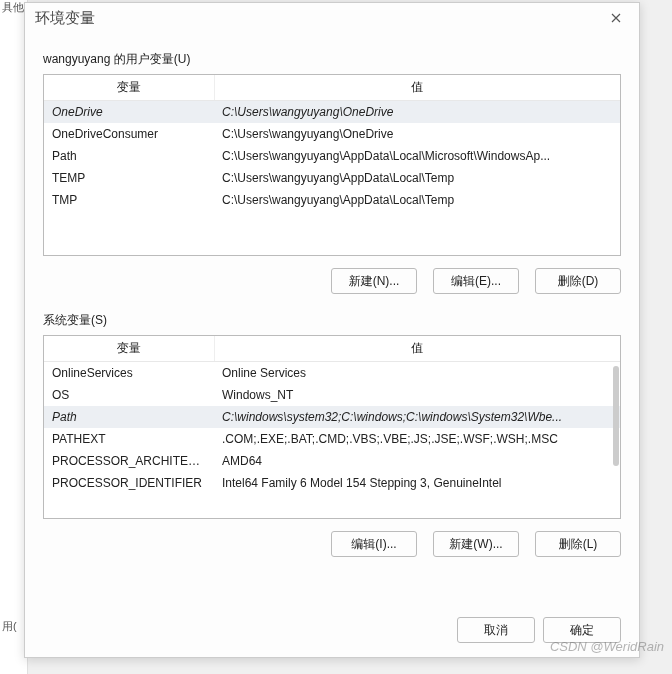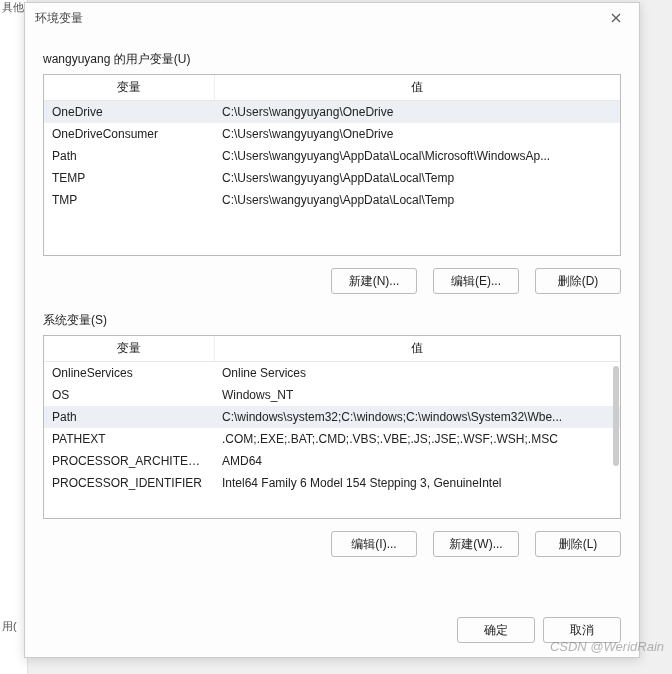--- a/index.html
+++ b/index.html
@@ -40,21 +40,21 @@
       display: flex;
       flex-direction: column;
     }
     .titlebar {
       height: 30px;
       display: flex;
       align-items: center;
       justify-content: space-between;
       padding: 0 8px 0 10px;
       color: #444;
-      font-size: 12px;
+      font-size: 15px;
     }
     .close-btn {
       width: 30px;
       height: 24px;
       display: flex;
       align-items: center;
       justify-content: center;
       color: #666;
       cursor: pointer;
     }
@@ -96,21 +96,21 @@
     th:first-child { width: 170px; border-right: 1px solid #eee; }
     td {
       padding: 3px 8px;
       font-size: 12px;
       color: #222;
       white-space: nowrap;
       overflow: hidden;
       text-overflow: ellipsis;
     }
     tr.row { height: 22px; }
-    tr.selected td { background: #eceff3; }
+    tr.selected td { background: #eceff3; font-style: italic; }
     .scrollbar {
       position: absolute;
       right: 1px;
       top: 30px;
       width: 6px;
       height: 100px;
       background: #ccc;
       border-radius: 3px;
     }
     .btn-row {
@@ -251,18 +251,18 @@
     </div>
     <div class="btn-row">
       <button class="btn">编辑(I)...</button>
       <button class="btn">新建(W)...</button>
       <button class="btn">删除(L)</button>
     </div>
 
   </div>
 
   <div class="footer">
+    <button class="btn">取消</button>
     <button class="btn">确定</button>
-    <button class="btn">取消</button>
   </div>
 </div>
 
 <div class="watermark">CSDN @WeridRain</div>
 
 </body></html>

